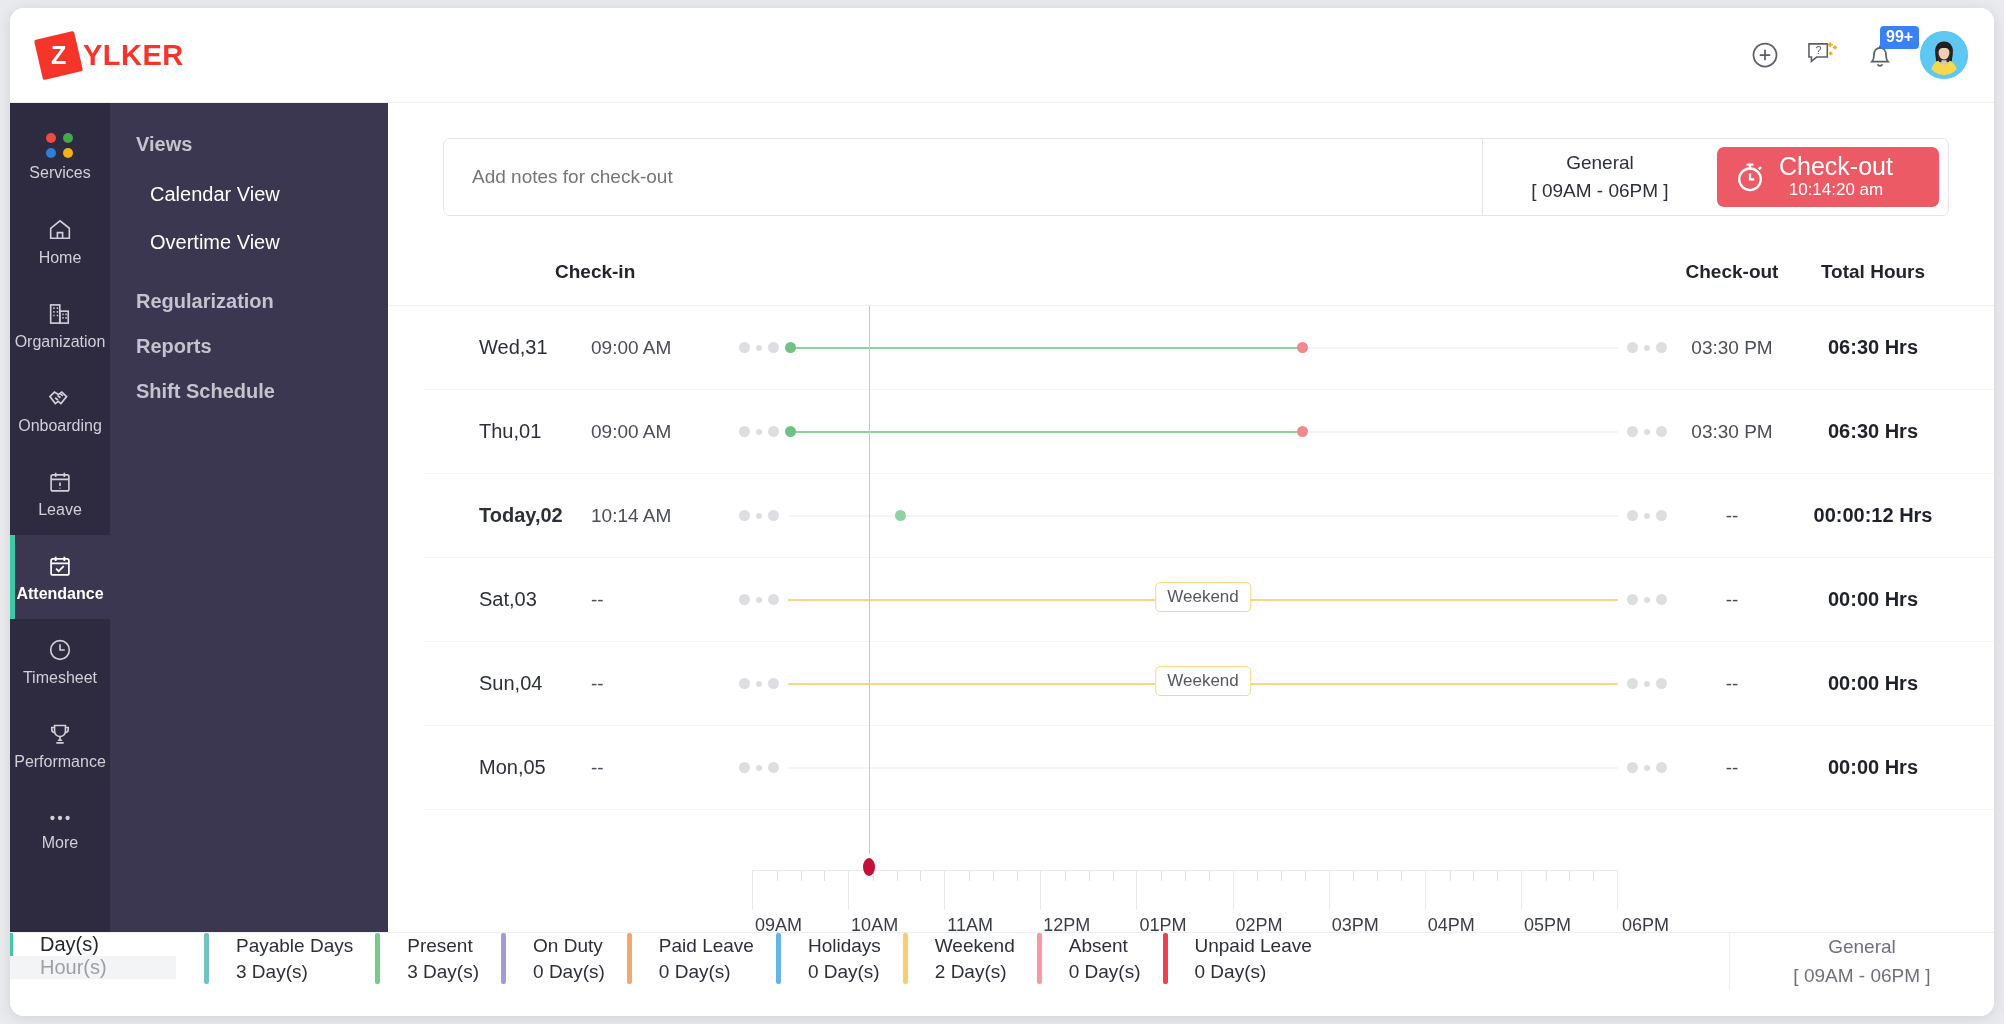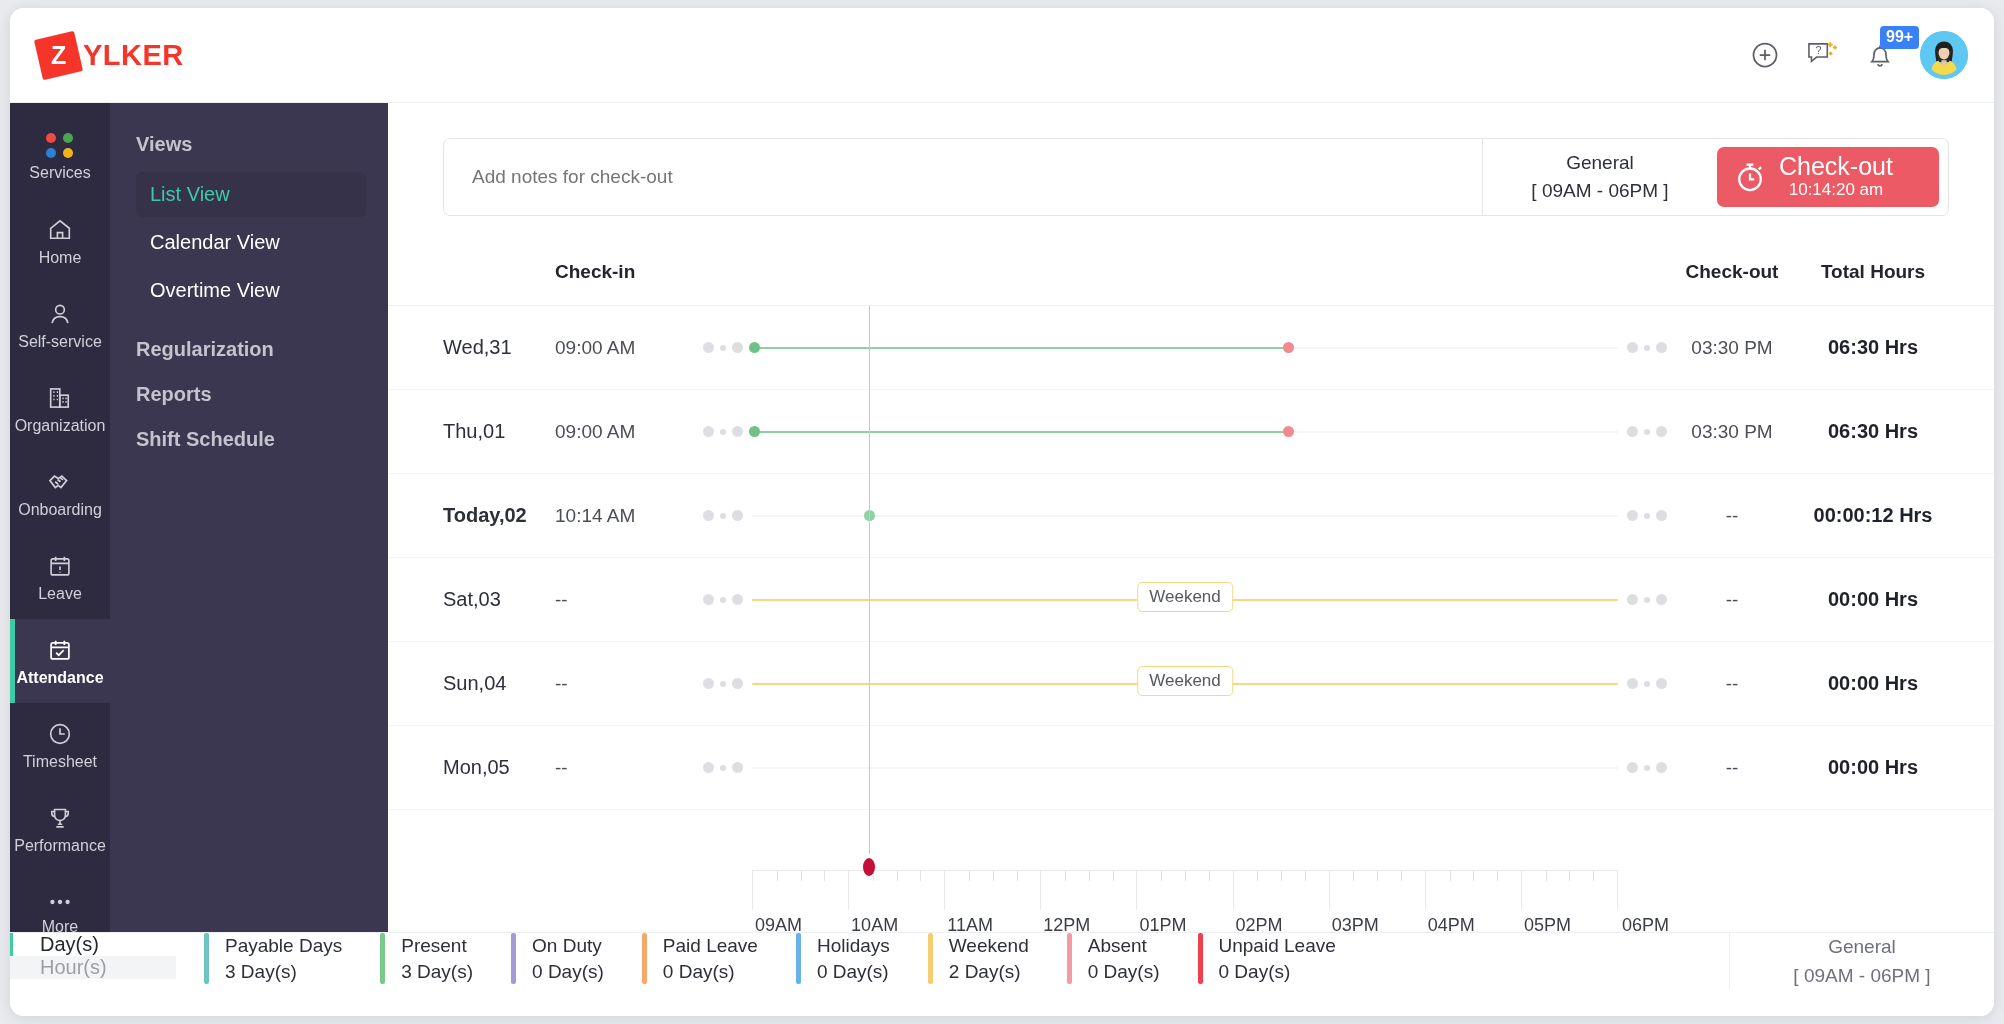--- a/index.html
+++ b/index.html
@@ -167,21 +167,21 @@
     font-size: 19px; font-weight: bold; color: #22252c;
     border-bottom: 1px solid #eceef1;
   }
   .col-date { width: 112px; flex: 0 0 112px; }
   .col-in { width: 148px; flex: 0 0 148px; }
   .col-track { flex: 1; min-width: 0; }
   .col-out { width: 130px; flex: 0 0 130px; text-align: center; }
   .col-total { width: 152px; flex: 0 0 152px; text-align: center; }
 
   
-  .rows { flex: 1; min-height: 0; position: relative; }
+  .rows { flex: 1; min-height: 0; position: relative; padding-left: 36px; }
   .row {
     height: 84px;
     padding: 0 45px 0 55px;
     display: flex; align-items: center;
     border-bottom: 1px solid #f2f4f6;
     font-size: 19px; color: #2d3039;
   }
   .row .col-date { font-size: 20px; }
   .row.today .col-date { font-weight: bold; }
   .row .col-in { color: #4b4e56; }
@@ -272,22 +272,22 @@
   .unit-tab.active::before {
     content: ""; position: absolute; left: -2px; top: 0; bottom: 0;
     width: 5px; background: #3ec9a7;
   }
   .unit-tab.inactive { color: #9c9fa6; background: #f3f4f6; }
   .legend {
     flex: 1; display: flex; align-items: center; gap: 0;
     padding-left: 28px; min-width: 0;
   }
   .legend-item {
-    display: flex; gap: 16px; align-items: stretch;
-    padding-right: 38px;
+    display: flex; gap: 27px; align-items: stretch;
+    padding-right: 22px;
   }
   .legend-bar { width: 5px; border-radius: 2px; flex: 0 0 5px; }
   .legend-txt { font-size: 19px; color: #2d3039; line-height: 1.35; white-space: nowrap; }
   .footer-shift {
     width: 265px; flex: 0 0 265px;
     border-left: 1px solid #eceef1;
     display: flex; flex-direction: column;
     align-items: center; justify-content: center;
     font-size: 19px; color: #6e7179; line-height: 1.5;
   }
@@ -362,27 +362,20 @@
       </div>
 
       <div class="rail-item">
         <svg width="26" height="26" viewBox="0 0 24 24" fill="none" stroke="#cfd0d8" stroke-width="1.5">
           <path d="M3.4 10.4L12 3.6l8.6 6.8v9.2H3.4z"></path>
             <path d="M9.6 19.6v-5.2h4.8v5.2"></path>
         </svg>
         <span>Home</span>
       </div>
 
-      <div class="rail-item">
-        <svg width="26" height="26" viewBox="0 0 24 24" fill="none" stroke="#cfd0d8" stroke-width="1.5">
-          <circle cx="12" cy="8" r="4"></circle>
-            <path d="M4.8 20.4c.6-4 3.6-6 7.2-6s6.6 2 7.2 6"></path>
-        </svg>
-        <span>Self-service</span>
-      </div>
 
       <div class="rail-item">
         <svg width="26" height="26" viewBox="0 0 24 24" fill="none" stroke="#cfd0d8" stroke-width="1.5">
           <rect x="3.4" y="3.6" width="8.4" height="16.8"></rect>
             <rect x="11.8" y="9.4" width="7.8" height="11"></rect>
           <path d="M5.8 6.6h1.2M9 6.6h1.2M5.8 10h1.2M9 10h1.2M5.8 13.4h1.2M9 13.4h1.2M14.2 12.4h1.2M17 12.4h1.2M14.2 15.6h1.2M17 15.6h1.2"></path>
         </svg>
         <span>Organization</span>
       </div>
 
@@ -434,21 +427,20 @@
           <circle cx="5" cy="5" r="2" fill="#cfd0d8"></circle>
             <circle cx="12" cy="5" r="2" fill="#cfd0d8"></circle>
             <circle cx="19" cy="5" r="2" fill="#cfd0d8"></circle>
         </svg>
         <span>More</span>
       </div>
     </div>
 
     <div class="views">
       <h3>Views</h3>
-      <div class="view-item active">List View</div>
       <div class="view-item">Calendar View</div>
       <div class="view-item">Overtime View</div>
       <div class="views-group">Regularization</div>
       <div class="views-group">Reports</div>
       <div class="views-group">Shift Schedule</div>
     </div>
 
     <div class="main">
 
       <div class="checkout-bar">

